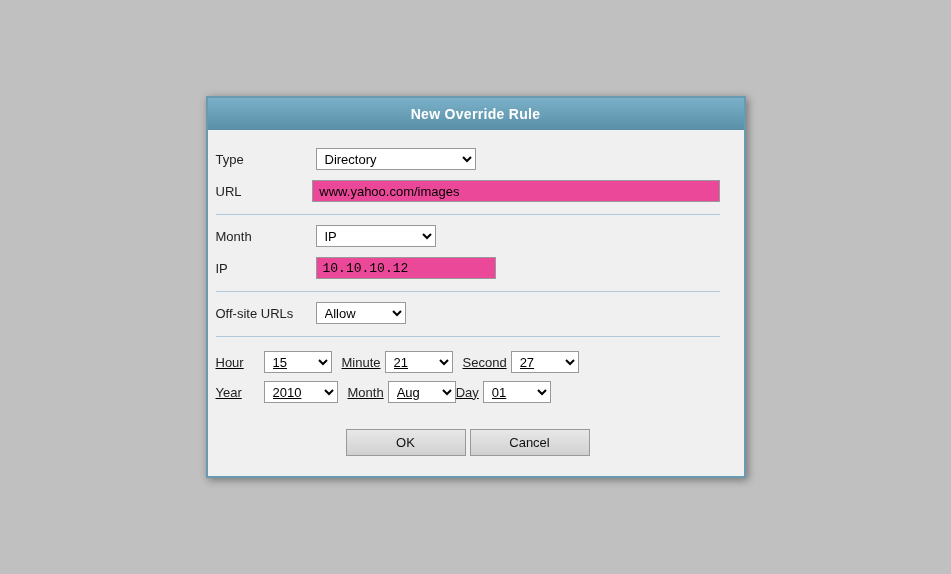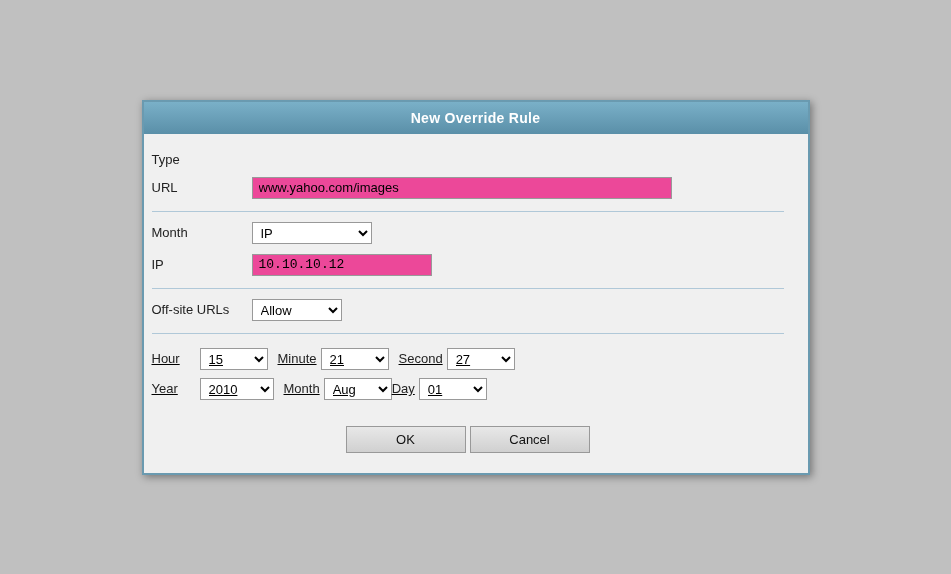--- a/index.html
+++ b/index.html
@@ -15,21 +15,21 @@
       justify-content: center;
       width: 951px;
       height: 574px;
       font-family: Arial, sans-serif;
       font-size: 13px;
     }
 
     .dialog {
       background: #f0f0f0;
       border: 2px solid #6a9ab0;
-      width: 668px;
+      width: 540px;
       box-shadow: 2px 2px 8px rgba(0,0,0,0.4);
     }
 
     .dialog-title {
       background: linear-gradient(to bottom, #7ab0c8 0%, #5a8fa8 100%);
       color: white;
       text-align: center;
       padding: 8px 12px;
       font-size: 14px;
       font-weight: bold;
@@ -165,20 +165,21 @@
 </head>
 <body>
 
 <div class="dialog">
   <div class="dialog-title">New Override Rule</div>
   <div class="dialog-body">
 
     <div class="form-section">
       <div class="form-row">
         <span class="form-label">Type</span>
+        <select class="type-select" id="type-select"><option value="Directory">Directory</option><option value="Domain">Domain</option><option value="URL">URL</option><option value="Regex">Regex</option></select>
       </div>
       <div class="form-row">
         <span class="form-label">URL</span>
         <input type="text" class="url-input" id="url-input" value="www.yahoo.com/images" style="">
       </div>
     </div>
 
     <div class="form-section">
       <div class="form-row">
         <span class="form-label">Month</span>

